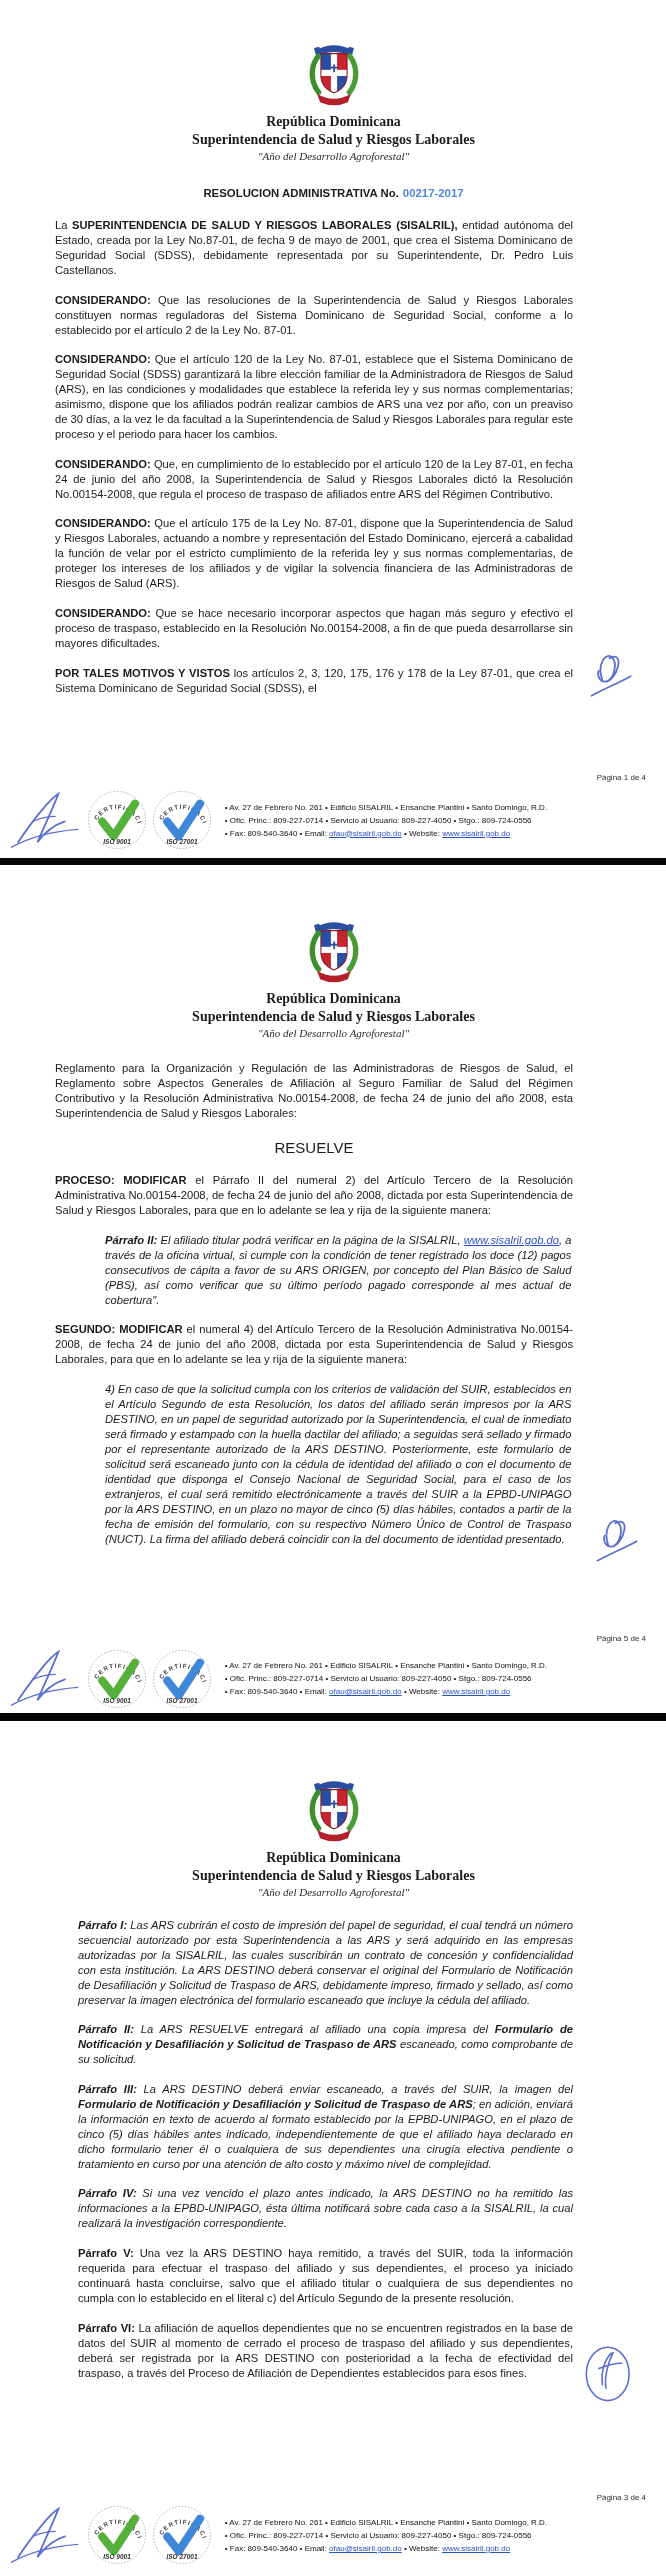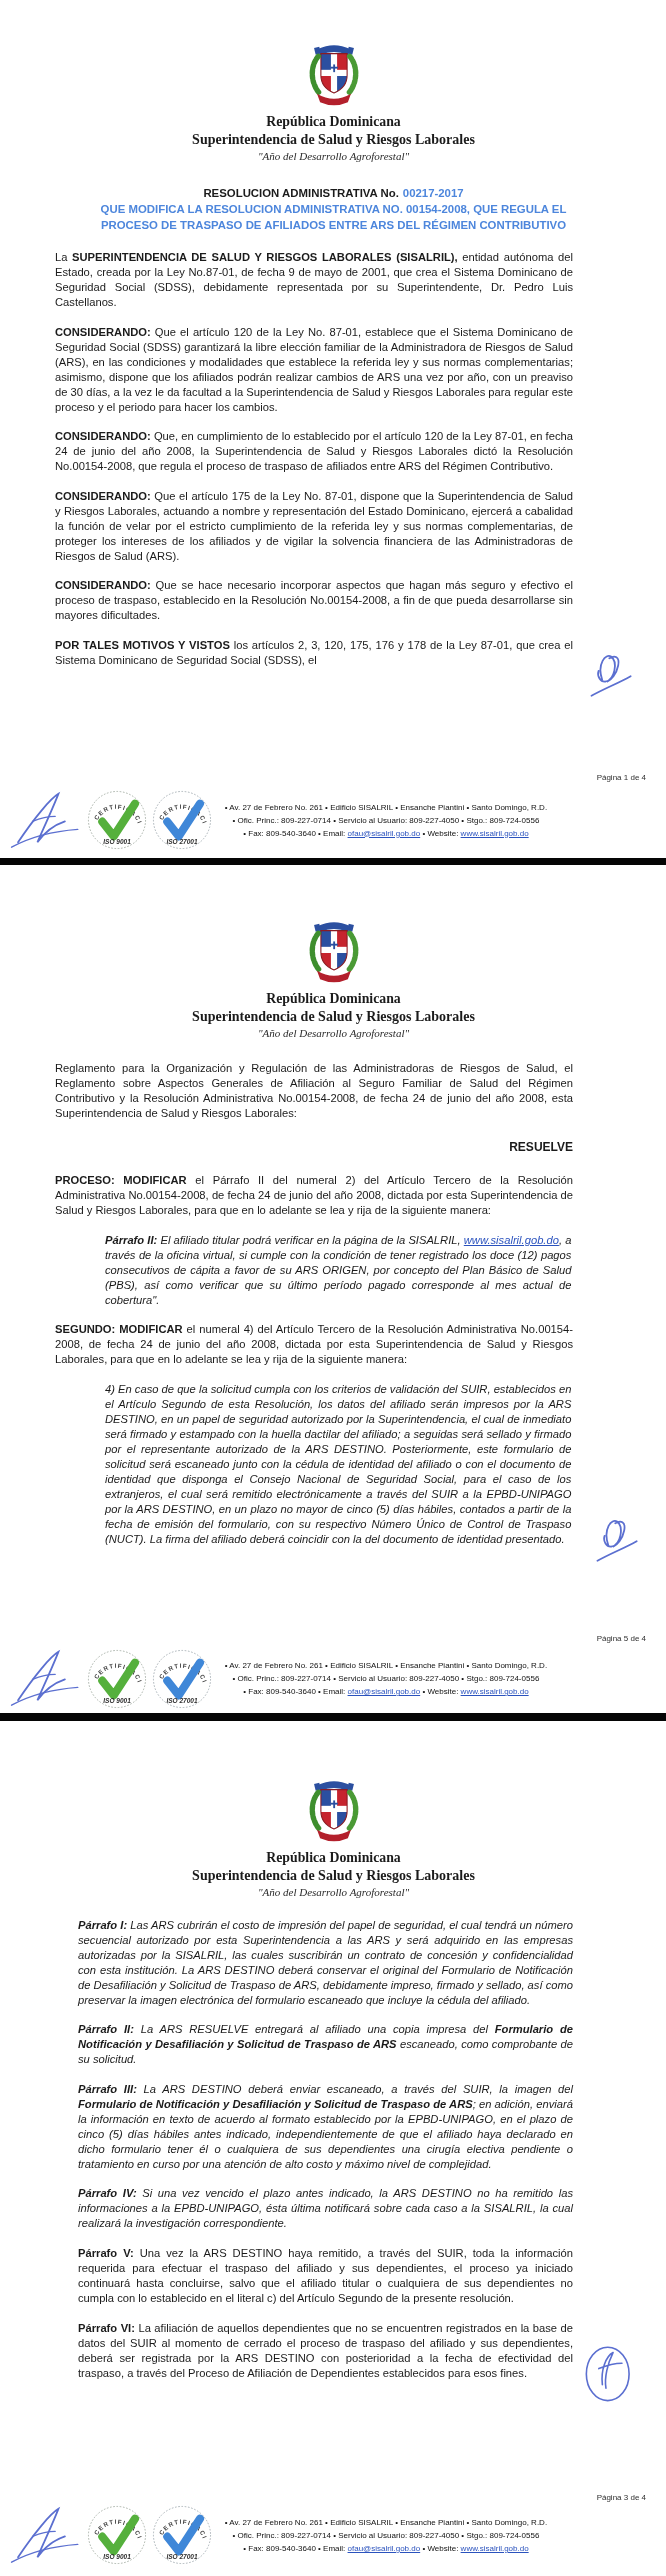--- a/index.html
+++ b/index.html
@@ -20,39 +20,39 @@
   .motto{font-family:"Liberation Serif", serif;font-style:italic;font-size:11px;line-height:13.8px;color:#2a2a2a;}
   .title-block{margin:21px auto 0 auto;width:519px;text-align:center;font-weight:bold;font-size:11.4px;line-height:16px;}
   .blue{color:#4d86dc;}
   .gap-left{margin-left:.34em;}
   .body-text{padding:0 94px 0 55px;text-align:justify;font-size:11.2px;line-height:15px;}
   .p1 .body-text{margin-top:17px;}
   .p2 .body-text{margin-top:19.5px;}
   .p3 .body-text{margin-top:18px;}
   .para{margin:0 0 14.6px 0;}
   .para b{font-weight:bold;}
-  .center-head{text-align:right;font-weight:bold;margin:19.5px 0 18px 0;font-size:12px;}
+  .center-head{text-align:center;font-weight:normal;margin:19.5px 0 18px 0;font-size:15px;}
   .quote{margin:0 1.6px 14.6px 50px;font-style:italic;}
   .quote .qlabel{font-weight:bold;font-style:italic;}
   .p3-para{margin:0 0 14.6px 23px;font-style:italic;}
   .p3-para.upright{font-style:normal;}
   .p3-para .qlabel{font-weight:bold;}
   .bi{font-weight:bold;font-style:italic;}
   a.doclink{color:#2a52be;text-decoration:underline;cursor:pointer;}
   .pagenum{position:absolute;right:21px;font-size:8px;color:#2e2e2e;}
   .p1 .pagenum{bottom:76px;}
   .p2 .pagenum{bottom:70px;}
   .p3 .pagenum{bottom:75px;}
   .page-footer{position:absolute;left:0;right:0;display:flex;align-items:center;}
   .p1 .page-footer{bottom:6.5px;}
   .p2 .page-footer{bottom:3.2px;}
   .p3 .page-footer{bottom:9.7px;}
   .sig-foot{margin-left:8px;flex:0 0 auto;}
   .badge{position:relative;width:62px;height:62px;flex:0 0 auto;margin-left:3.2px;}
-  .addr{margin-left:11.4px;font-size:8px;line-height:13px;color:#111;text-align:center;}
+  .addr{margin-left:11.4px;font-size:8px;line-height:13px;color:#111;}
   .addr-line{white-space:nowrap;}
   .initials{position:absolute;}
 </style>
 </head>
 <body>
 
 <svg width="0" height="0" style="position:absolute">
   <defs>
     <g id="coat-arms">
       <path d="M14 8 Q35 -2 56 8 L53 16 Q35 8 17 16 Z" fill="#2b4fa0"></path>
@@ -112,25 +112,25 @@
       <svg class="coat" width="54" height="68" viewBox="0 0 70 86">
           <use href="#coat-arms"></use>
         </svg>
       <div class="country">República Dominicana</div>
       <div class="institution">Superintendencia de Salud y Riesgos Laborales</div>
       <div class="motto">"Año del Desarrollo Agroforestal"</div>
     </header>
 
     <div class="title-block">
       <div><span>RESOLUCION ADMINISTRATIVA No.</span><span class="blue gap-left">00217-2017</span></div>
-      <div class="blue">QUE MODIFICA LA RESOLUCION ADMINISTRATIVA NO. 00154-2008, QUE REGULA EL PROCESO DE TRASPASO DE AFILIADOS ENTRE ARS DEL RÉGIMEN CONTRIBUTIVO</div>
     </div>
 
     <div class="body-text">
       <p class="para"><span>La </span><b>SUPERINTENDENCIA DE SALUD Y RIESGOS LABORALES (SISALRIL),</b><span> entidad autónoma del Estado, creada por la Ley No.87-01, de fecha 9 de mayo de 2001, que crea el Sistema Dominicano de Seguridad Social (SDSS), debidamente representada por su Superintendente, Dr. Pedro Luis Castellanos.</span></p>
+      <p class="para"><b>CONSIDERANDO:</b><span> Que las resoluciones de la Superintendencia de Salud y Riesgos Laborales constituyen normas reguladoras del Sistema Dominicano de Seguridad Social, conforme a lo establecido por el artículo 2 de la Ley No. 87-01.</span></p>
       <p class="para"><b>CONSIDERANDO:</b><span> Que el artículo 120 de la Ley No. 87-01, establece que el Sistema Dominicano de Seguridad Social (SDSS) garantizará la libre elección familiar de la Administradora de Riesgos de Salud (ARS), en las condiciones y modalidades que establece la referida ley y sus normas complementarias; asimismo, dispone que los afiliados podrán realizar cambios de ARS una vez por año, con un preaviso de 30 días, a la vez le da facultad a la Superintendencia de Salud y Riesgos Laborales para regular este proceso y el periodo para hacer los cambios.</span></p>
       <p class="para"><b>CONSIDERANDO:</b><span> Que, en cumplimiento de lo establecido por el artículo 120 de la Ley 87-01, en fecha 24 de junio del año 2008, la Superintendencia de Salud y Riesgos Laborales dictó la Resolución No.00154-2008, que regula el proceso de traspaso de afiliados entre ARS del Régimen Contributivo.</span></p>
       <p class="para"><b>CONSIDERANDO:</b><span> Que el artículo 175 de la Ley No. 87-01, dispone que la Superintendencia de Salud y Riesgos Laborales, actuando a nombre y representación del Estado Dominicano, ejercerá a cabalidad la función de velar por el estricto cumplimiento de la referida ley y sus normas complementarias, de proteger los intereses de los afiliados y de vigilar la solvencia financiera de las Administradoras de Riesgos de Salud (ARS).</span></p>
       <p class="para"><b>CONSIDERANDO:</b><span> Que se hace necesario incorporar aspectos que hagan más seguro y efectivo el proceso de traspaso, establecido en la Resolución No.00154-2008, a fin de que pueda desarrollarse sin mayores dificultades.</span></p>
       <p class="para"><b>POR TALES MOTIVOS Y VISTOS</b><span> los artículos 2, 3, 120, 175, 176 y 178 de la Ley 87-01, que crea el Sistema Dominicano de Seguridad Social (SDSS), el</span></p>
     </div>
 
     <svg class="initials" style="top:649px;left:579px" width="57" height="65" viewBox="0 0 64 72">
         <use href="#initials-scribble"></use>
       </svg>

